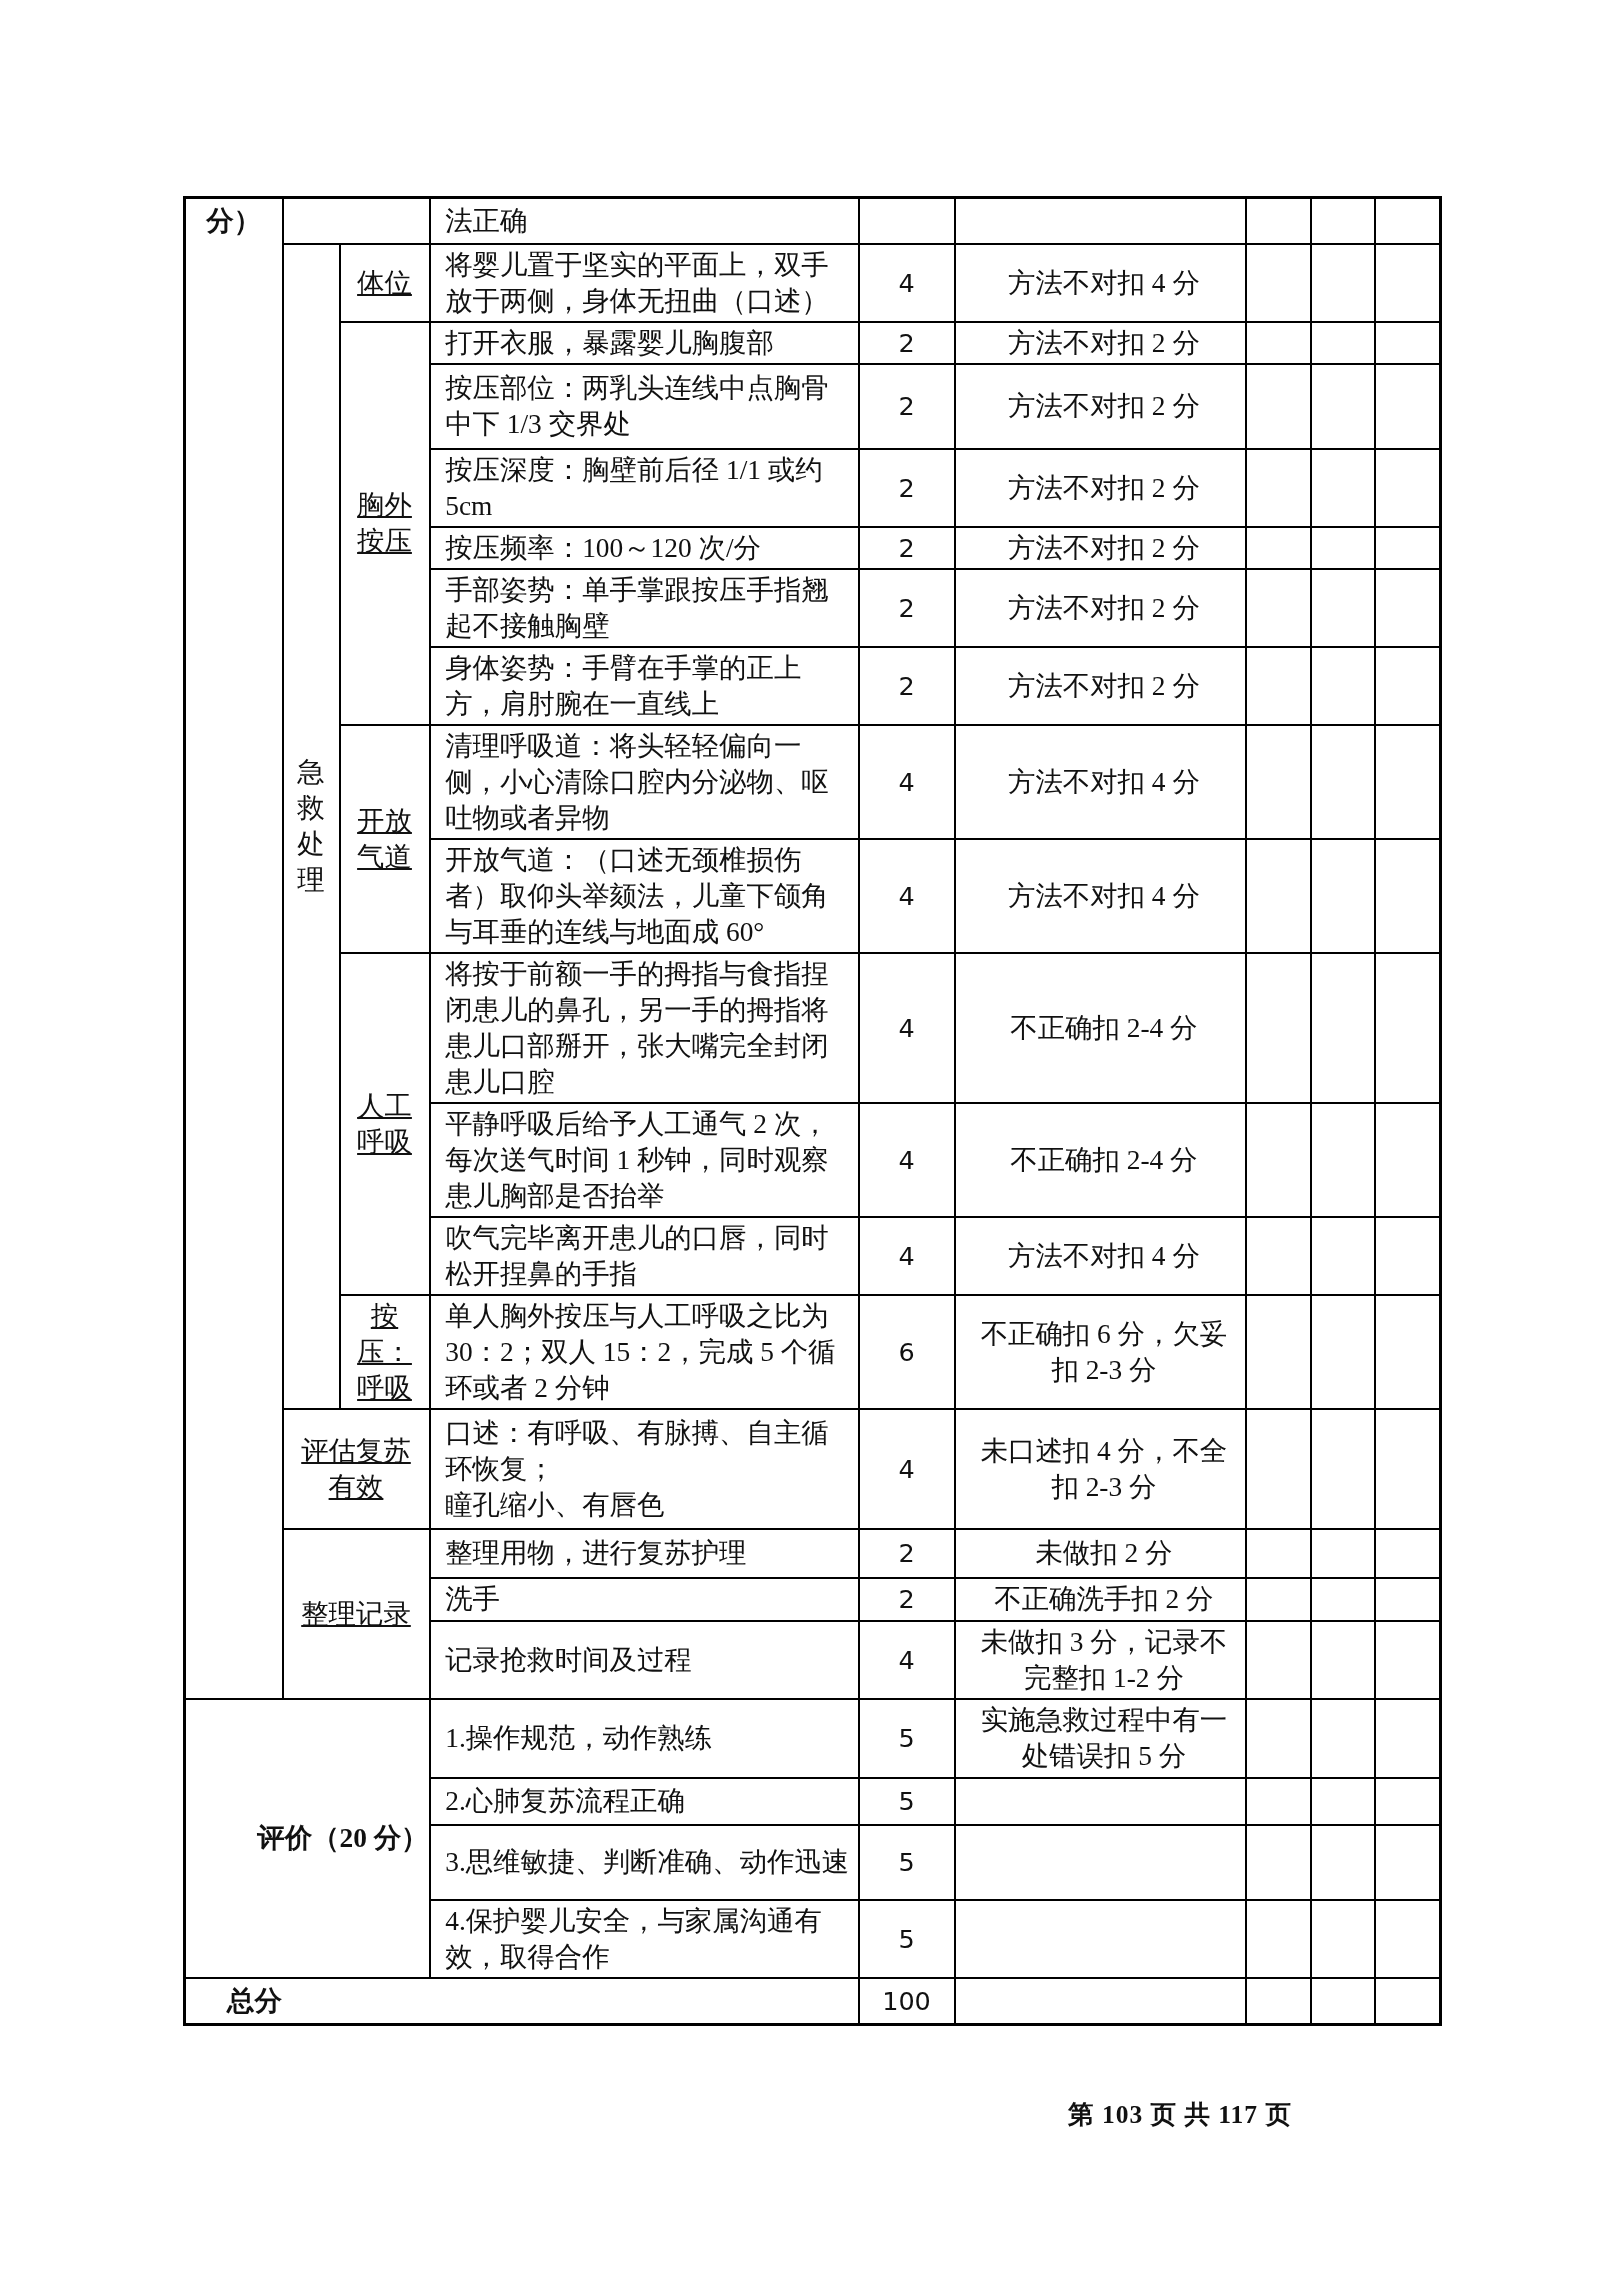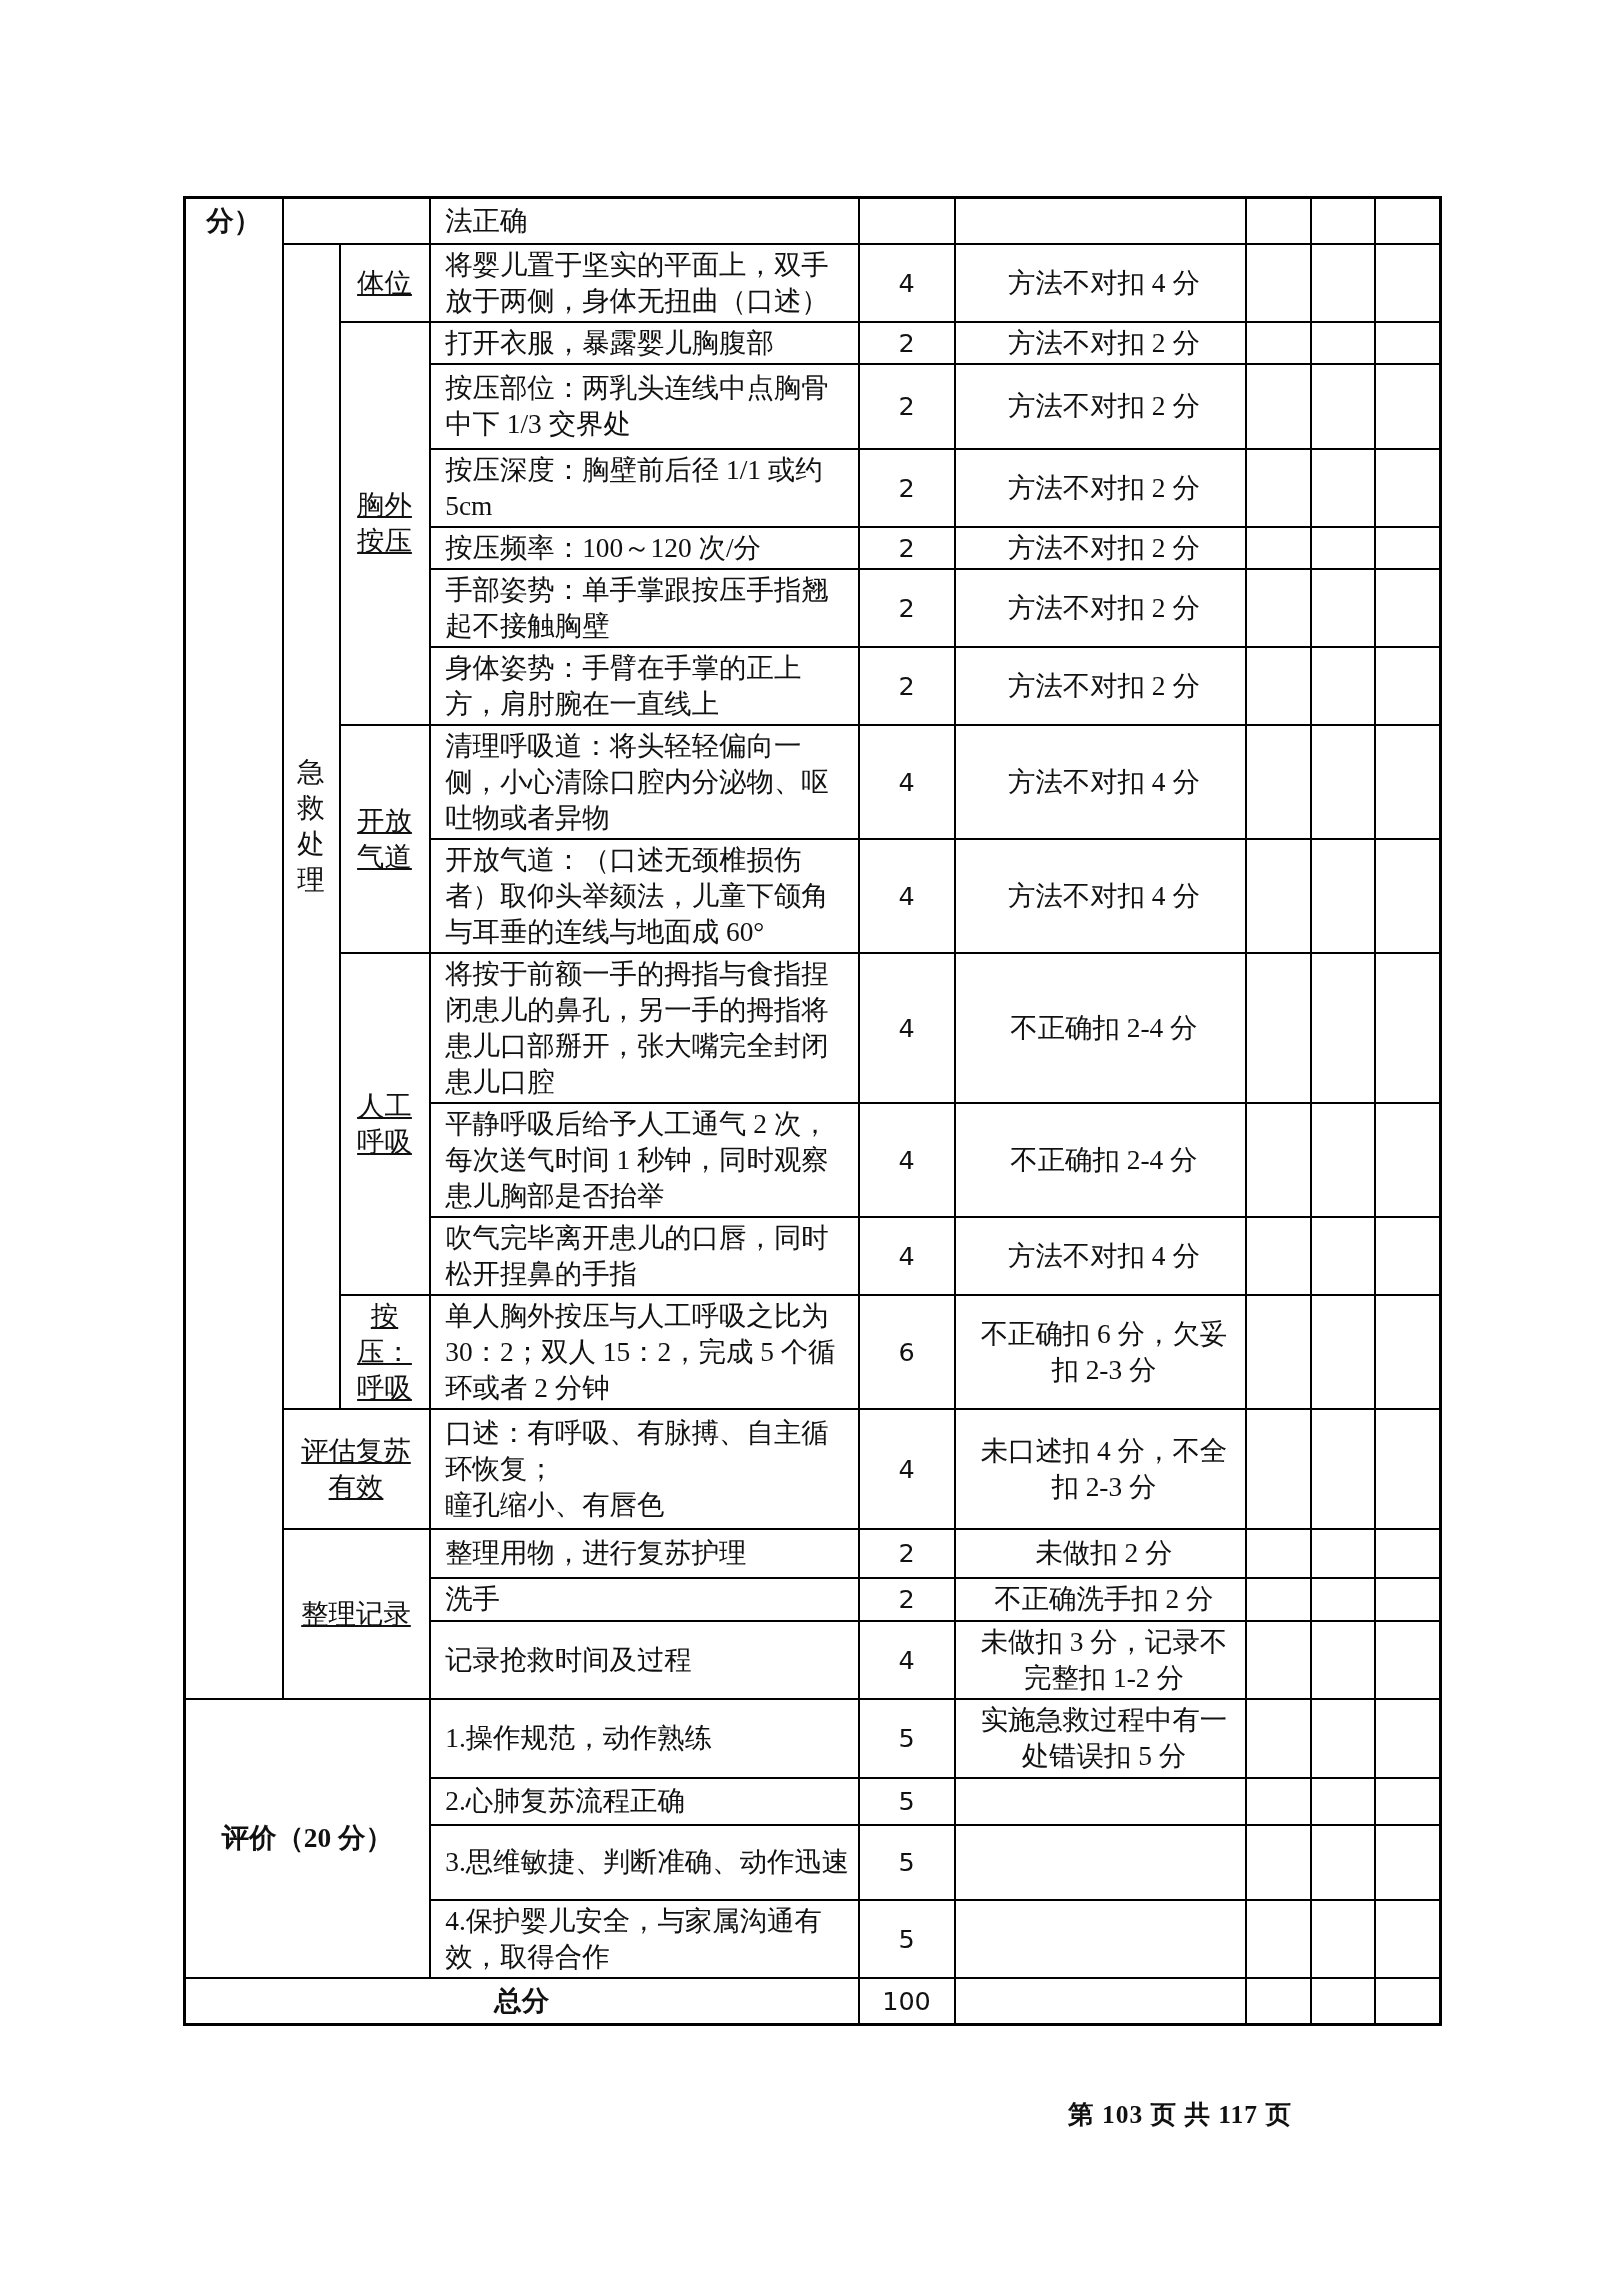--- a/index.html
+++ b/index.html
@@ -18,22 +18,22 @@
     font-size:27.4px;line-height:36px;
     padding:0;
     overflow:hidden;
   }
   td.desc{text-align:left;padding:2px 2px 2px 14.7px;white-space:pre-line;}
   td.lbl{text-align:center;white-space:pre-line;text-decoration:underline;}
   td.vlab{text-align:center;white-space:pre-line;line-height:36px;}
   td.score{text-align:center;font-family:"DejaVu Sans","Liberation Sans",sans-serif;font-size:25.5px;}
   td.deduct{text-align:center;padding:2px 9.8px 2px 17.6px;white-space:pre-line;}
   td.stub{vertical-align:top;text-align:center;font-weight:bold;padding-top:3.9px;}
-  td.eval-label{text-align:center;font-weight:bold;white-space:nowrap;margin-left:48px;}
-  td.total-label{text-align:center;font-weight:bold;}
+  td.eval-label{text-align:right;font-weight:bold;white-space:nowrap;margin-left:48px;}
+  td.total-label{text-align:left;font-weight:bold;padding-left:41px;}
   .footer{
     position:absolute;left:1068px;top:2097px;
     font-size:25.5px;color:#111;letter-spacing:1px;font-weight:bold;
   }
 </style>
 </head>
 <body>
 
 <div class="sheet">
 <table>

